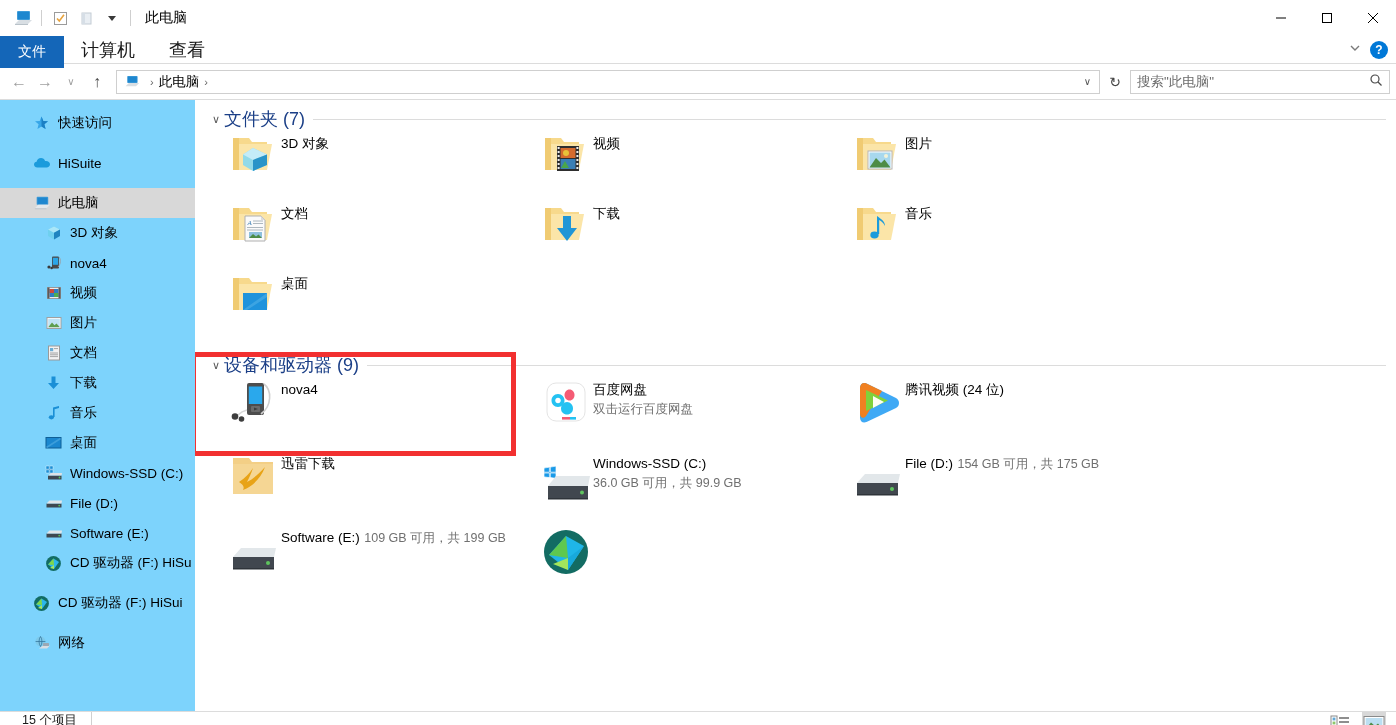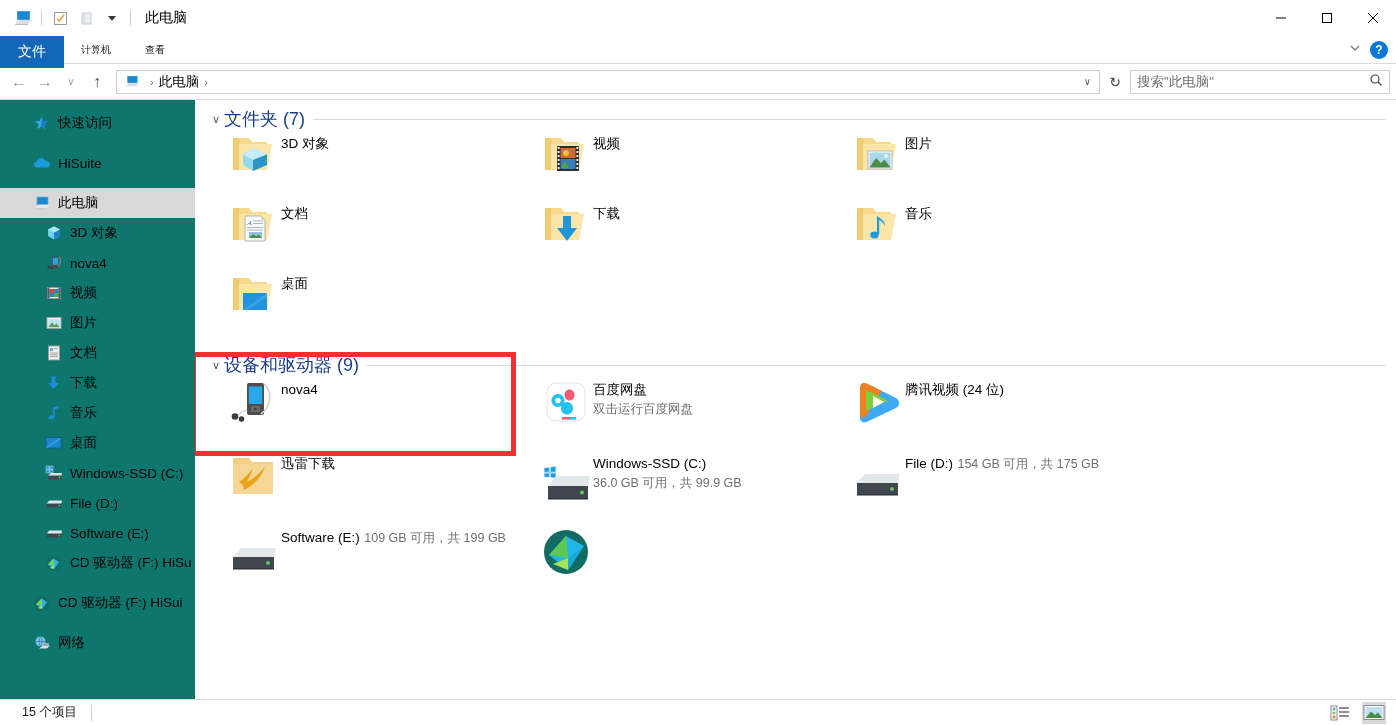--- a/index.html
+++ b/index.html
@@ -23,21 +23,21 @@
   .title-text { font-size: 14px; color:#000; margin-left: 9px; }
   .win-controls { position:absolute; right:0; top:0; height:36px; display:flex; }
   .wc { width: 46px; height:36px; display:flex; align-items:center; justify-content:center; }
 
   
   .ribbon {
     height: 28px; flex:none; display:flex; align-items:stretch;
     background:#fff; position:relative;
     border-bottom: 1px solid #dcdcdc;
   }
-  .tab { padding: 0 17px; display:flex; align-items:center; font-size:10px; color:#1a1a1a; }
+  .tab { padding: 0 17px; display:flex; align-items:center; font-size:18px; color:#1a1a1a; }
   .tab.file { background:#0f6cbd; color:#fff; font-size:14px; padding:16px 18px; }
   .tab.file { background:#1466b8; }
   .ribbon-right { position:absolute; right:8px; top:0; height:28px; display:flex; align-items:center; gap:8px; }
   .help-btn { width:18px; height:18px; border-radius:50%; background:#0078d7; color:#fff;
               font-size:12px; display:flex; align-items:center; justify-content:center; font-weight:bold; }
 
   
   .addressrow {
     height: 36px; flex:none; display:flex; align-items:center;
     padding: 0 6px; background:#fff; gap: 0px;
@@ -59,21 +59,21 @@
     width: 260px; height:24px; border:1px solid #cfcfcf; background:#fff;
     display:flex; align-items:center; padding: 0 6px; margin-left: 4px;
   }
   .searchbox .ph { font-size:13.5px; color:#6d6d6d; flex:1; }
 
   
   .body { flex:1; display:flex; min-height:0; position:relative; }
 
   
   .sidebar {
-    width: 195px; flex:none; background:#0f766e; overflow:hidden; padding-top: 8px;
+    width: 195px; flex:none; background:#7dd3fc; overflow:hidden; padding-top: 8px;
     position: relative;
   }
   .navitem {
     height: 30px; display:flex; align-items:center; font-size:13.5px; color:#000;
     white-space:nowrap; padding-right:2px;
   }
   .navitem .nlabel { overflow:hidden; }
   .navitem.lvl0 { padding-left: 32px; }
   .navitem.lvl1 { padding-left: 44px; }
   .navitem.selected { background:#d8d8d8; }
@@ -101,21 +101,21 @@
   .bar { width: 232px; height: 13px; background:#e3e3e3; margin: 3px 0 3px 0; }
   .bar .fill { height:100%; background:#26a0da; }
 
   
   .redbox {
     position:absolute; border: 5px solid #f23030; pointer-events:none;
   }
 
   
   .statusbar {
-    height: 26px; flex:none; display:flex; align-items:center;
+    height: 14px; flex:none; display:flex; align-items:flex-start;
     border-top:1px solid #dcdcdc; background:#fff; position:relative;
   }
   .statusbar .items { font-size:12.5px; color:#1a1a1a; padding-left: 22px; }
   .vsep { width:1px; height:16px; background:#d0d0d0; margin-left: 14px; }
   .viewbtns { position:absolute; right: 10px; display:flex; gap: 10px; align-items:center; }
   .vbtn { width:24px; height:22px; display:flex; align-items:center; justify-content:center; }
   .vbtn.sel { background:#d8d8d8; }
 </style>
 </head>
 <body>

